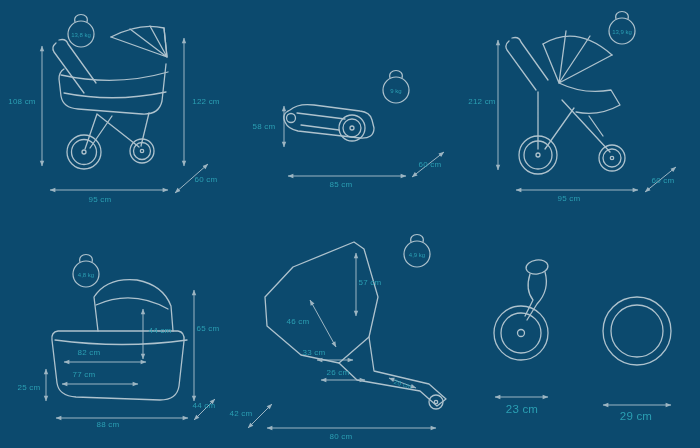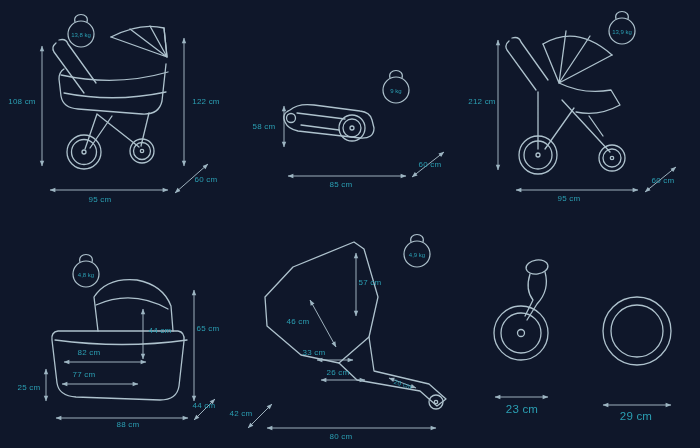--- a/index.html
+++ b/index.html
@@ -1,17 +1,17 @@
 <!DOCTYPE html>
 <html><head>
 <meta charset="utf-8">
 <style>
   * { margin:0; padding:0; box-sizing:border-box; }
   html,body { background:#ffffff; font-family:"Liberation Sans", sans-serif; }
-  #stage { position:relative; width:700px; height:448px; background:#0f172a; overflow:hidden; }
+  #stage { position:relative; width:700px; height:448px; background:#0c4a6e; overflow:hidden; }
   #stage svg { position:absolute; left:0; top:0; }
   .lbl { position:absolute; transform:translate(-50%,-50%); font-size:8px; color:#2b9fb3; white-space:nowrap; letter-spacing:.2px; }
   .lbl.wt { font-size:6px; letter-spacing:0; }
   .lbl.big { font-size:11.5px; }
   .lbl.rot20 { transform:translate(-50%,-50%) rotate(18deg); font-size:6.5px; }
 </style>
 </head>
 <body>
 
 <div id="stage">
@@ -163,21 +163,21 @@
   <span class="lbl" style="left:482px;top:101px">212 cm</span>
   <span class="lbl" style="left:569px;top:198px">95 cm</span>
   <span class="lbl" style="left:663px;top:180px">60 cm</span>
 
   <span class="lbl wt" style="left:86px;top:275px">4,8 kg</span>
   <span class="lbl" style="left:160px;top:330px">44 cm</span>
   <span class="lbl" style="left:89px;top:352px">82 cm</span>
   <span class="lbl" style="left:84px;top:374px">77 cm</span>
   <span class="lbl" style="left:208px;top:328px">65 cm</span>
   <span class="lbl" style="left:29px;top:387px">25 cm</span>
-  <span class="lbl" style="left:128px;top:424px">88 cm</span>
+  <span class="lbl" style="left:108px;top:424px">88 cm</span>
   <span class="lbl" style="left:204px;top:405px">44 cm</span>
 
   <span class="lbl wt" style="left:417px;top:255px">4,9 kg</span>
   <span class="lbl" style="left:370px;top:282px">57 cm</span>
   <span class="lbl" style="left:298px;top:321px">46 cm</span>
   <span class="lbl" style="left:314px;top:352px">33 cm</span>
   <span class="lbl" style="left:338px;top:372px">26 cm</span>
   <span class="lbl rot20" style="left:403px;top:384px">20 cm</span>
   <span class="lbl" style="left:241px;top:413px">42 cm</span>
   <span class="lbl" style="left:341px;top:436px">80 cm</span>

